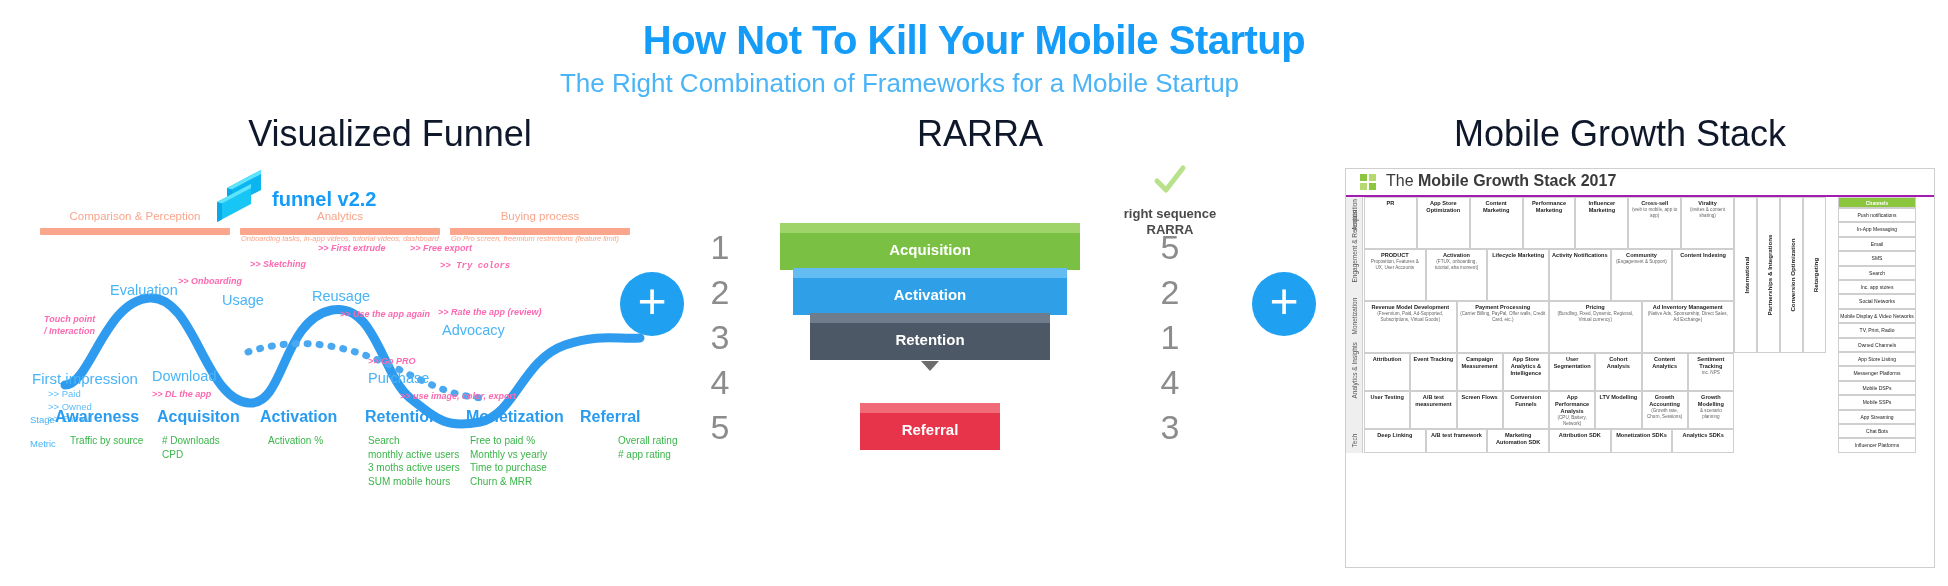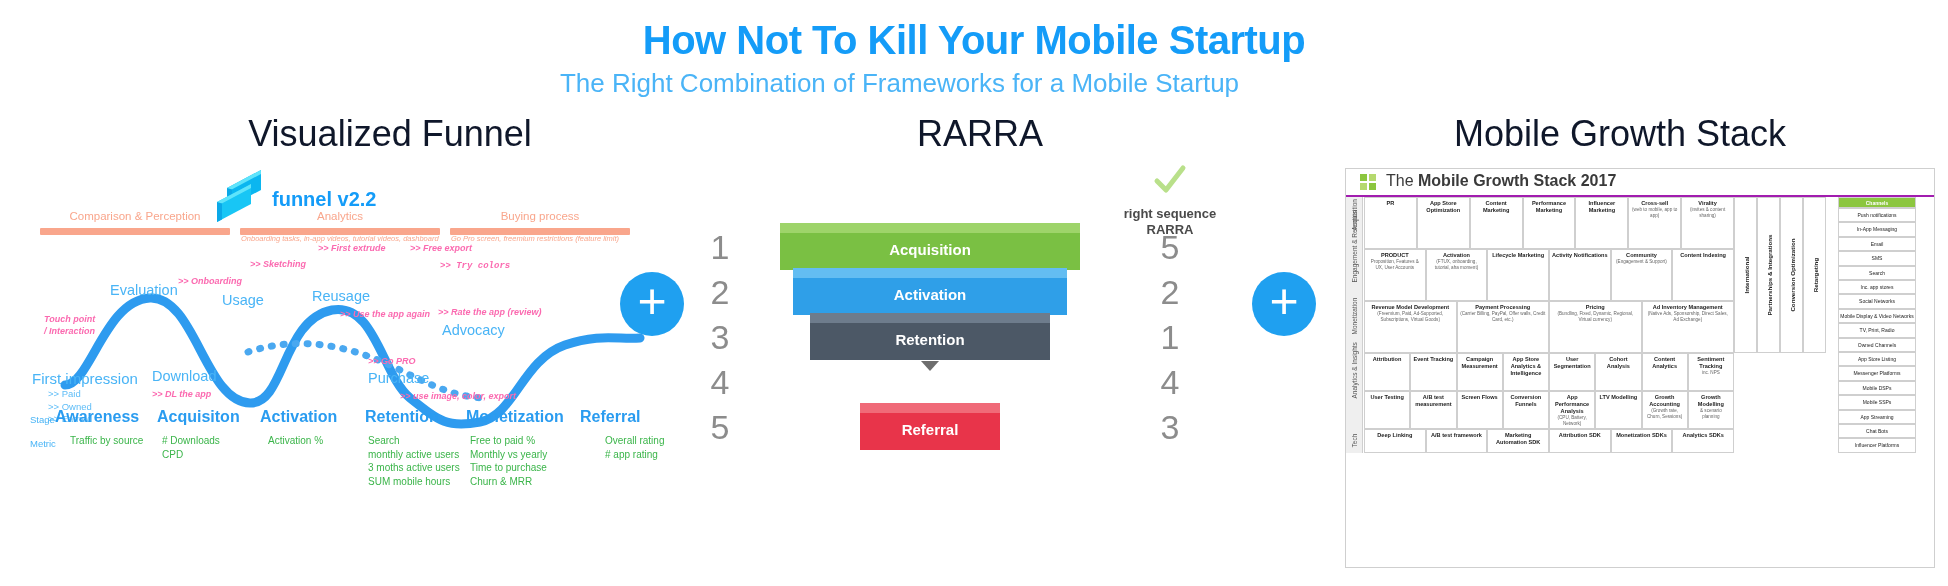--- a/index.html
+++ b/index.html
@@ -163,21 +163,21 @@
 
   <div class="stage" style="left:456px; top:238px;">Monetization</div>
   <div class="metric" style="left:460px; top:264px;">
     <span>Free to paid %</span><br>
     <span>Monthly vs yearly</span><br>
     <span>Time to purchase</span><br>
     <span>Churn &amp; MRR</span>
   </div>
 
   <div class="stage" style="left:570px; top:238px;">Referral</div>
-  <div class="metric" style="left:595px; top:264px;">
+  <div class="metric" style="left:608px; top:264px;">
     <span>Overall rating</span><br>
     <span># app rating</span>
   </div>
 </div>
 
 <div class="plus" style="left:620px; top:272px;">+</div>
 
 <div id="rarra">
 
   <div class="num" style="left:40px; top:58px;">1</div>

